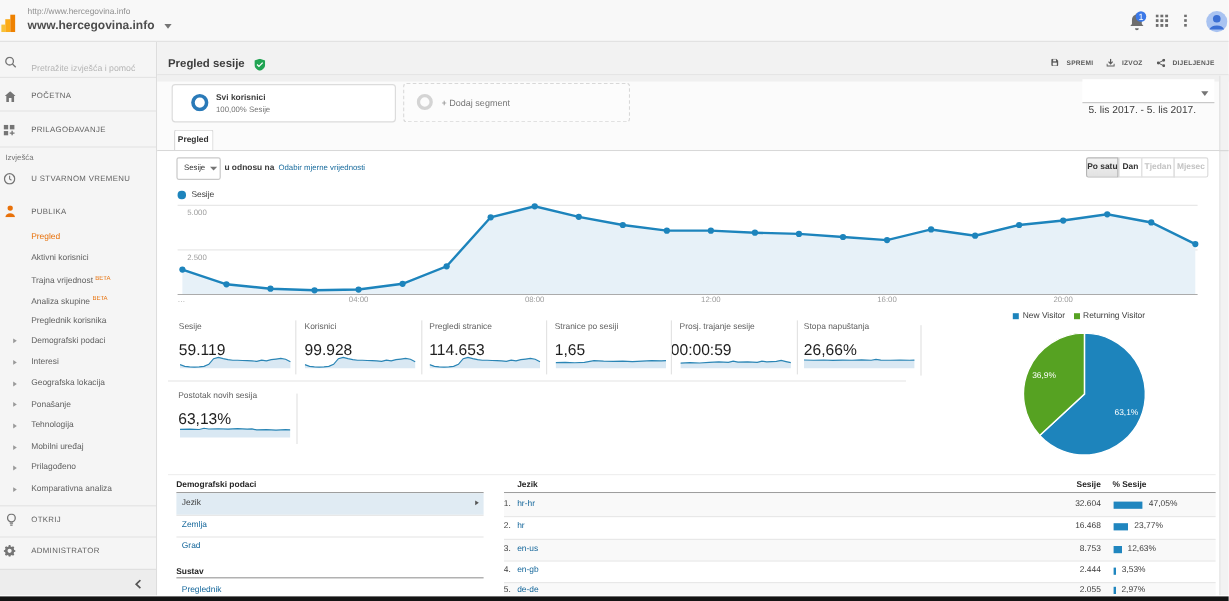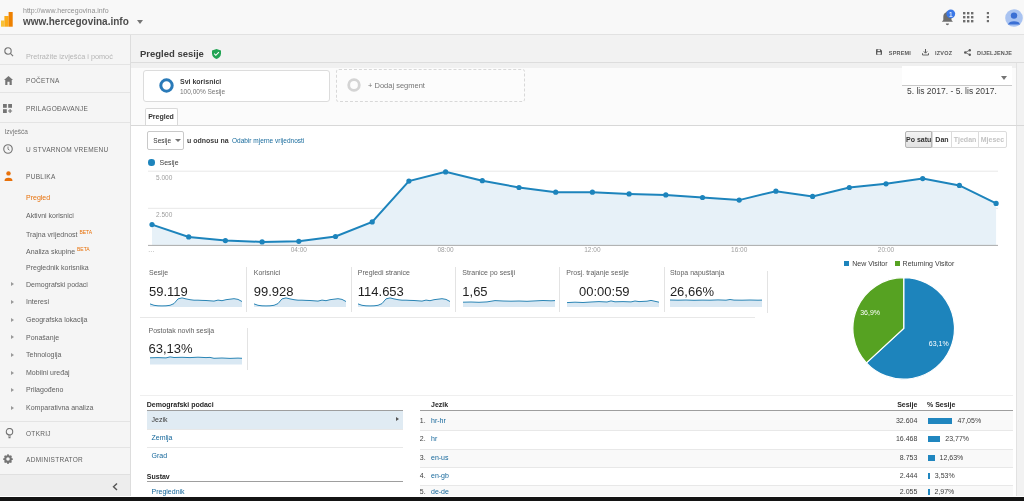--- a/index.html
+++ b/index.html
@@ -284,21 +284,21 @@
   </svg>
 
 <div class="mlabel" style="left:462.3px;top:268.7px">Stranice po sesiji</div>
 <div class="mvalue" style="left:462.3px;top:284px">1,65</div>
 <svg class="abs" style="left:462.8px;top:296px" width="93" height="11">
     <path d="M0,11 L0,6.2 L8,6 L16,6.3 L24,5.9 L32,4.6 L40,5 L48,5.2 L56,5 L64,5.3 L72,4.9 L80,4.5 L88,4.8 L92,4.6 L92,11 Z" fill="#d9e8f3"></path>
     <polyline points="0,6.2 8,6 16,6.3 24,5.9 32,4.6 40,5 48,5.2 56,5 64,5.3 72,4.9 80,4.5 88,4.8 92,4.6" fill="none" stroke="#2a85b5" stroke-width="1"></polyline>
   </svg>
 
 <div class="mlabel" style="left:566.3px;top:268.7px">Prosj. trajanje sesije</div>
-<div class="mvalue" style="left:579px;top:284px">00:00:59</div>
+<div class="mvalue" style="left:559px;top:284px">00:00:59</div>
 <svg class="abs" style="left:566.8px;top:296px" width="93" height="11">
     <path d="M0,11 L0,6.6 L8,6.2 L16,6.5 L24,6 L32,5.6 L40,6 L44,4.9 L48,5.8 L56,5.6 L64,5.9 L68,5 L72,5.6 L80,5.2 L84,4.4 L88,5.3 L92,6.2 L92,11 Z" fill="#d9e8f3"></path>
     <polyline points="0,6.6 8,6.2 16,6.5 24,6 32,5.6 40,6 44,4.9 48,5.8 56,5.6 64,5.9 68,5 72,5.6 80,5.2 84,4.4 88,5.3 92,6.2" fill="none" stroke="#2a85b5" stroke-width="1"></polyline>
   </svg>
 
 <div class="mlabel" style="left:669.9px;top:268.7px">Stopa napuštanja</div>
 <div class="mvalue" style="left:669.9px;top:284px">26,66%</div>
 <svg class="abs" style="left:670.4px;top:296px" width="93" height="11">
     <path d="M0,11 L0,4 L8,4.2 L16,4 L24,4.3 L32,4.1 L40,4.2 L48,3.9 L56,4.2 L60,3.5 L64,4.1 L72,4.2 L80,4 L88,4.2 L92,4.1 L92,11 Z" fill="#d9e8f3"></path>
     <polyline points="0,4 8,4.2 16,4 24,4.3 32,4.1 40,4.2 48,3.9 56,4.2 60,3.5 64,4.1 72,4.2 80,4 88,4.2 92,4.1" fill="none" stroke="#2a85b5" stroke-width="1"></polyline>

